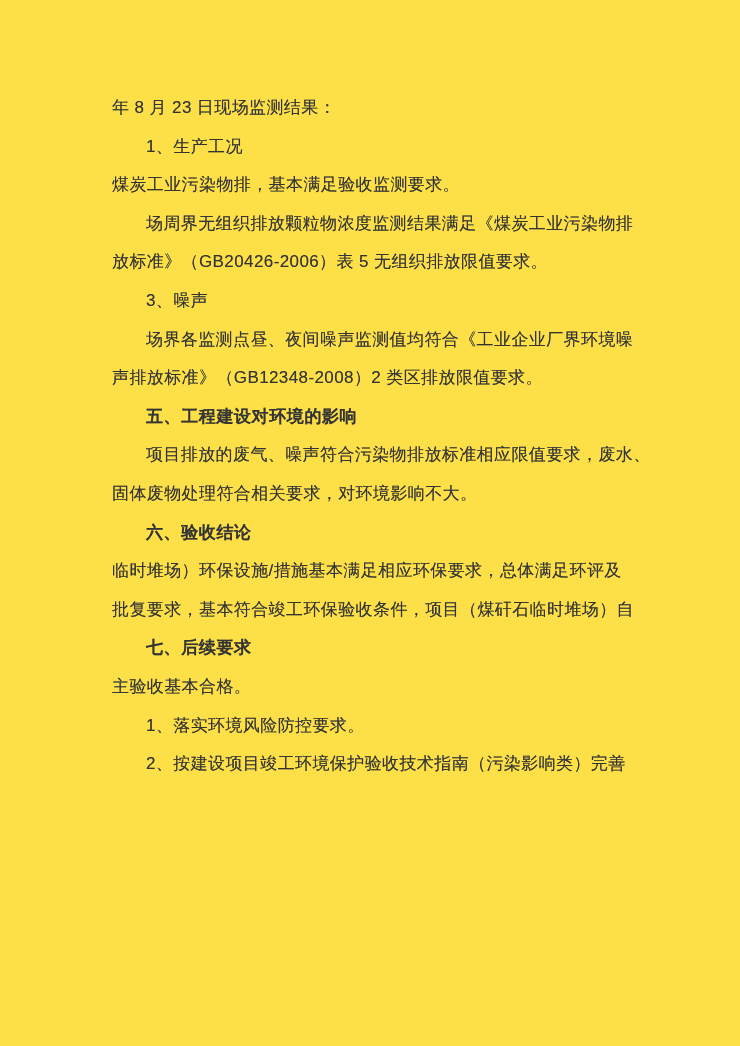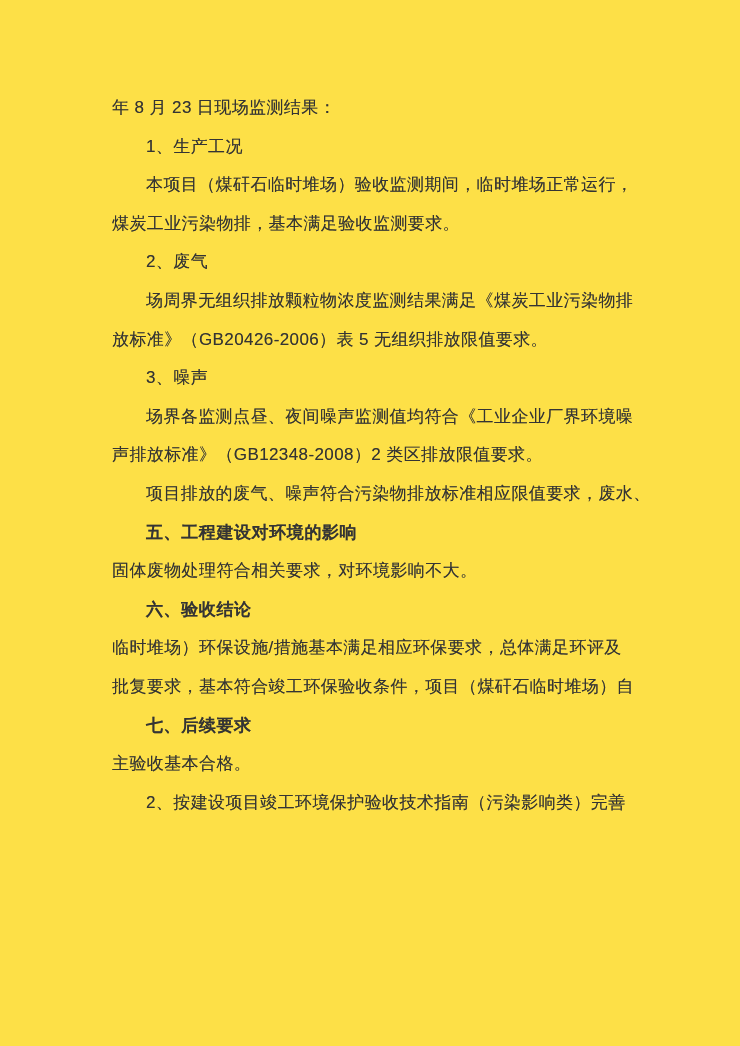--- a/index.html
+++ b/index.html
@@ -40,31 +40,30 @@
     letter-spacing: 0.6px;
   }
 </style>
 </head>
 <body>
 
 <div class="page">
   <div class="content">
     <div class="line">年 8 月 23 日现场监测结果：</div>
     <div class="line indent">1、生产工况</div>
-    <div class="line indent">本项目（煤矸石临时堆场）验收监测期间，临时堆场正常运行，</div>
     <div class="line">煤炭工业污染物排，基本满足验收监测要求。</div>
-    <div class="line indent">2、废气</div>
     <div class="line indent">场周界无组织排放颗粒物浓度监测结果满足《煤炭工业污染物排</div>
     <div class="line">放标准》（GB20426-2006）表 5 无组织排放限值要求。</div>
     <div class="line indent">3、噪声</div>
     <div class="line indent">场界各监测点昼、夜间噪声监测值均符合《工业企业厂界环境噪</div>
     <div class="line">声排放标准》（GB12348-2008）2 类区排放限值要求。</div>
+    <div class="line indent bold">五、工程建设对环境的影响</div>
     <div class="line indent">项目排放的废气、噪声符合污染物排放标准相应限值要求，废水、</div>
-    <div class="line indent bold">五、工程建设对环境的影响</div>
     <div class="line">固体废物处理符合相关要求，对环境影响不大。</div>
     <div class="line indent bold">六、验收结论</div>
     <div class="line">临时堆场）环保设施/措施基本满足相应环保要求，总体满足环评及</div>
     <div class="line">批复要求，基本符合竣工环保验收条件，项目（煤矸石临时堆场）自</div>
     <div class="line indent bold">七、后续要求</div>
     <div class="line">主验收基本合格。</div>
+    <div class="line indent">1、落实环境风险防控要求。</div>
     <div class="line indent">2、按建设项目竣工环境保护验收技术指南（污染影响类）完善</div>
   </div>
 </div>
 
 </body></html>

